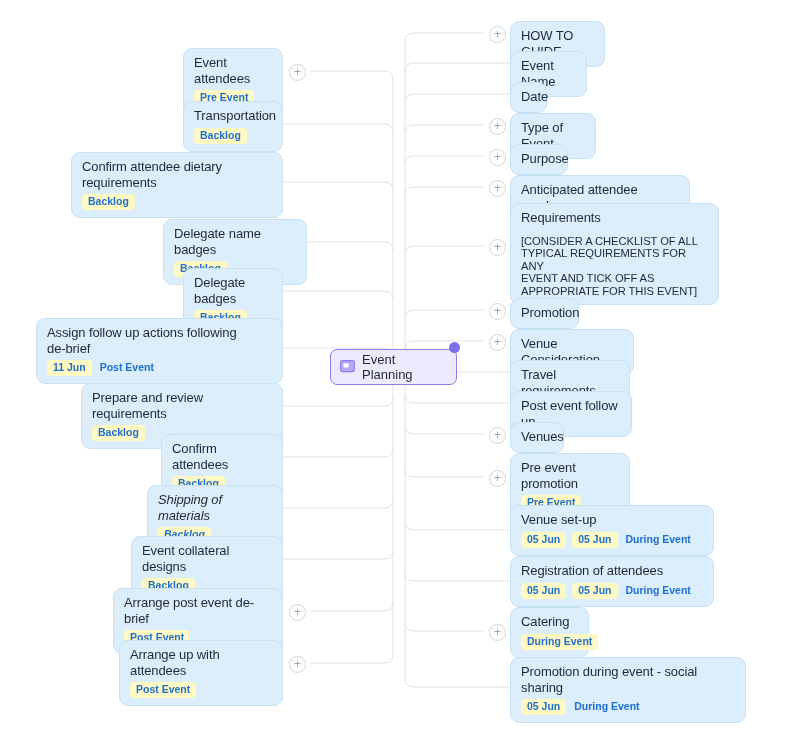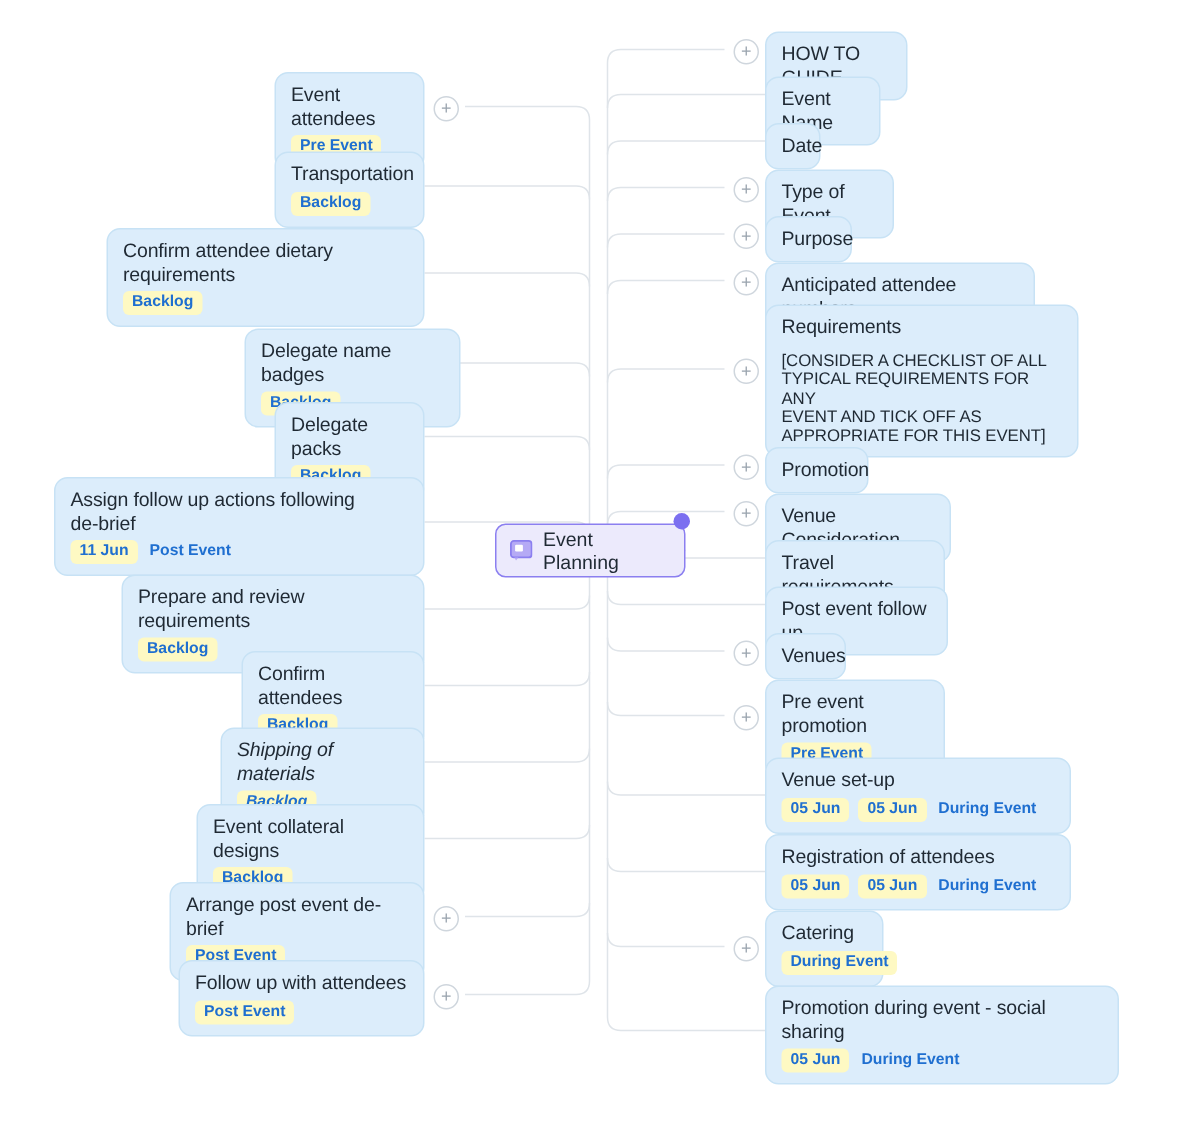--- a/index.html
+++ b/index.html
@@ -223,21 +223,21 @@
           <span class="tag">Backlog</span>
         </div>
       </div>
       <div class="node" style="left: 139px; top: 219px; width: 144px; margin-left: 24px;">
         <div class="node-title">Delegate name badges</div>
         <div class="tagrow">
           <span class="tag">Backlog</span>
         </div>
       </div>
       <div class="node" style="left: 183px; top: 268px; width: 100px;">
-        <div class="node-title">Delegate packs</div>
+        <div class="node-title">Delegate badges</div>
         <div class="tagrow">
           <span class="tag">Backlog</span>
         </div>
       </div>
       <div class="avatar" style="left: 247px; top: 340px;">RD</div>
       <div class="node" style="left: 36px; top: 318px; width: 247px;">
         <div class="node-title">Assign follow up actions following
 de-brief</div>
         <div class="tagrow">
           <span class="tag">11 Jun</span>
@@ -269,21 +269,21 @@
         </div>
       </div>
       <div class="node" style="left: 113px; top: 588px; width: 170px;">
         <div class="node-title">Arrange post event de-brief</div>
         <div class="tagrow">
           <span class="tag">Post Event</span>
         </div>
       </div>
       <div class="plus" style="left: 289px; top: 603.5px;"></div>
       <div class="node" style="left: 119px; top: 640px; width: 164px;">
-        <div class="node-title">Follow up with attendees</div>
+        <div class="node-title">Arrange up with attendees</div>
         <div class="tagrow">
           <span class="tag">Post Event</span>
         </div>
       </div>
       <div class="plus" style="left: 289px; top: 655.5px;"></div>
     </div>
   <div id="right-layer">
       <div class="node" style="left: 510px; top: 21px; width: 95px;">
         <div class="node-title">HOW TO GUIDE</div>
       </div>

